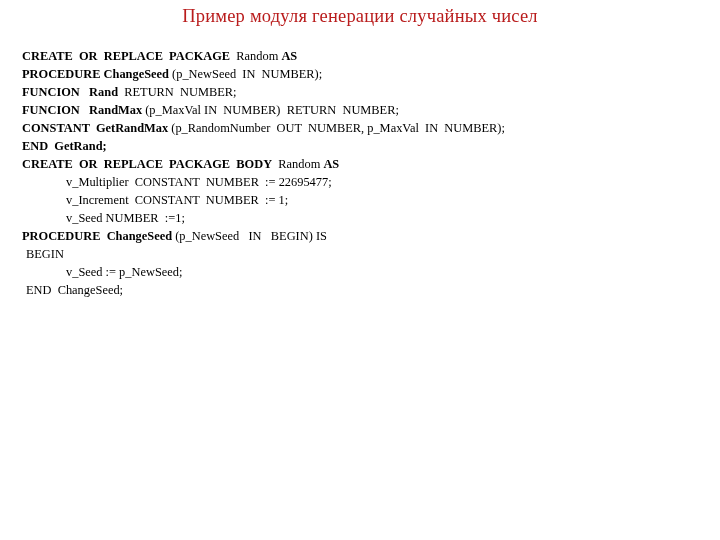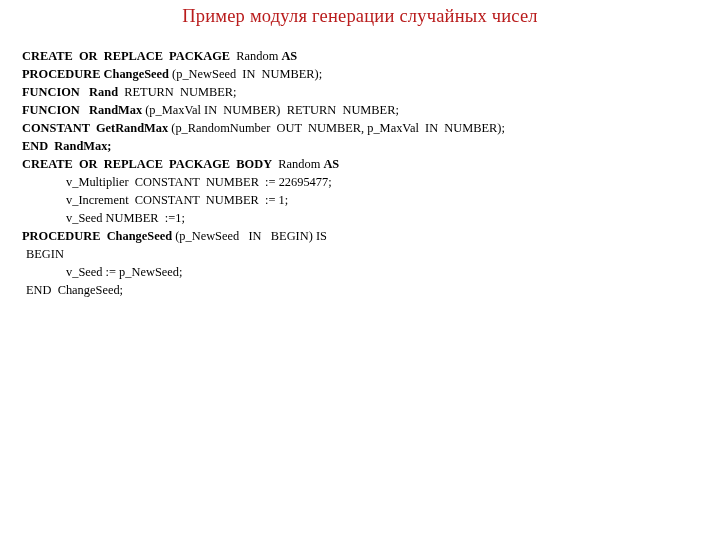--- a/index.html
+++ b/index.html
@@ -66,21 +66,21 @@
 <div class="slide">
 
   <div class="slide-title" style="color: #b91c1c;">Пример модуля генерации случайных чисел</div>
 
   <div class="code-body">
       <div class="code-line tight"><span class="kw">CREATE  OR  REPLACE  PACKAGE</span><span class="plain">  Random </span><span class="kw">AS</span></div>
       <div class="code-line gap"><span class="kw">PROCEDURE ChangeSeed</span><span class="plain"> (p_NewSeed  IN  NUMBER);</span></div>
       <div class="code-line gap"><span class="kw">FUNCION   Rand</span><span class="plain">  RETURN  NUMBER;</span></div>
       <div class="code-line gap"><span class="kw">FUNCION   RandMax</span><span class="plain"> (p_MaxVal IN  NUMBER)  RETURN  NUMBER;</span></div>
       <div class="code-line gap"><span class="kw">CONSTANT  GetRandMax</span><span class="plain"> (p_RandomNumber  OUT  NUMBER, p_MaxVal  IN  NUMBER);</span></div>
-      <div class="code-line gap"><span class="kw">END  RandMax;</span></div>
+      <div class="code-line gap"><span class="kw">END  GetRand;</span></div>
       <div class="code-line gap"><span class="kw">CREATE  OR  REPLACE  PACKAGE  BODY</span><span class="plain">  Random </span><span class="kw">AS</span></div>
       <div class="code-line tight ind-2"><span class="plain">v_Multiplier  CONSTANT  NUMBER  := 22695477;</span></div>
       <div class="code-line tight ind-2"><span class="plain">v_Increment  CONSTANT  NUMBER  := 1;</span></div>
       <div class="code-line tight ind-2"><span class="plain">v_Seed NUMBER  :=1;</span></div>
       <div class="code-line gap"><span class="kw">PROCEDURE  ChangeSeed</span><span class="plain"> (p_NewSeed   IN   BEGIN) IS</span></div>
       <div class="code-line tight ind-1"><span class="plain">BEGIN</span></div>
       <div class="code-line tight ind-2"><span class="plain">v_Seed := p_NewSeed;</span></div>
       <div class="code-line tight ind-1"><span class="plain">END  ChangeSeed;</span></div>
     </div>
 

